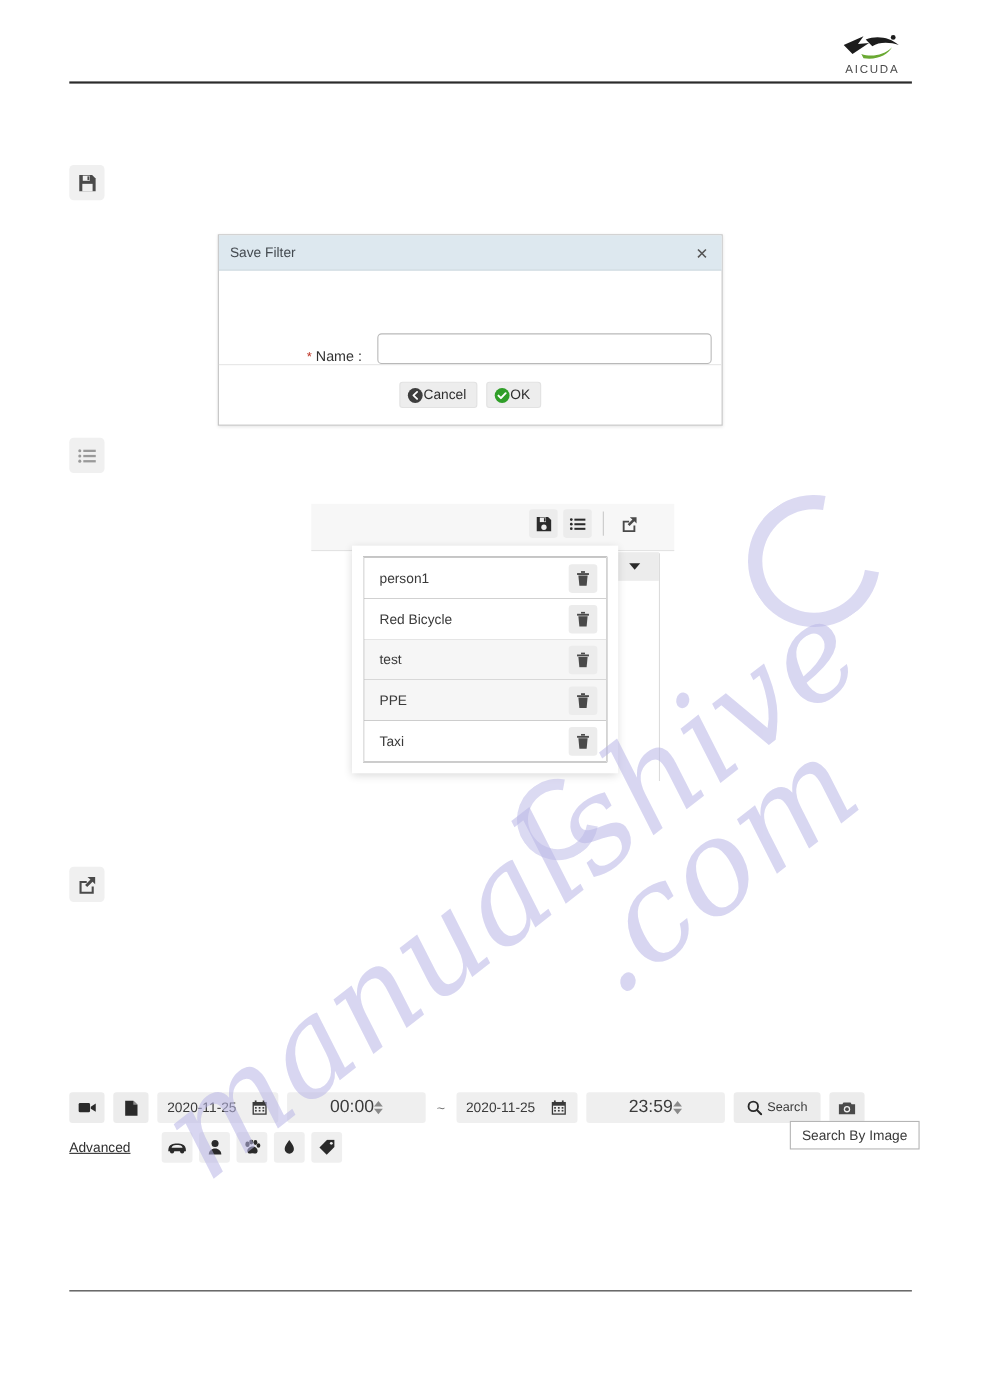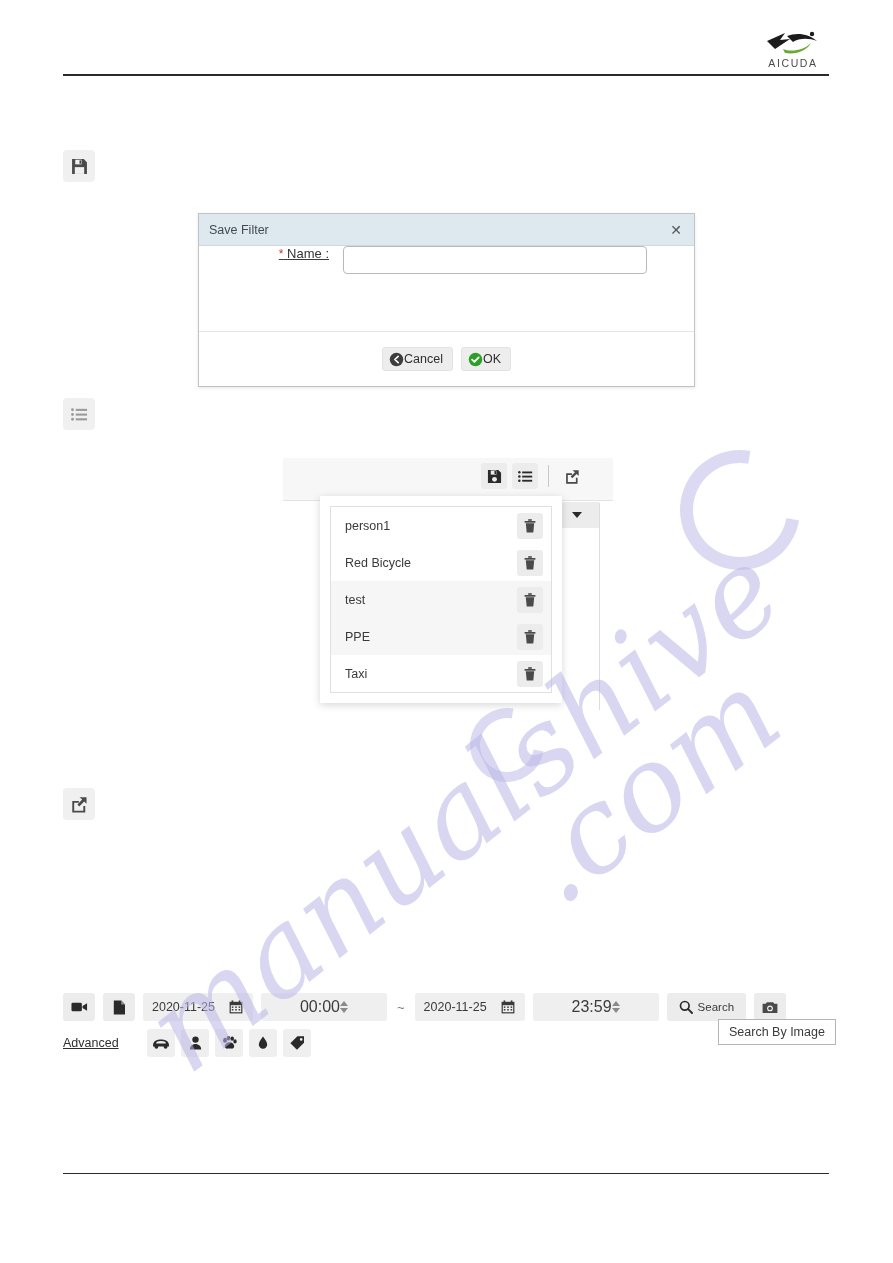--- a/index.html
+++ b/index.html
@@ -97,21 +97,21 @@
     display: flex;
     align-items: center;
     justify-content: center;
   }
   .marker-btn svg { display: block; }
 
   
   .dialog {
     position: absolute;
     left: 198px; top: 213px;
-    width: 497px;
+    width: 459px;
     background: #ffffff;
     border: 1px solid #c3c3c3;
     box-shadow: 0 1px 3px rgba(0,0,0,.10);
     z-index: 30;
   }
   .dialog-title {
     height: 32px;
     background: #dde8ef;
     border-bottom: 1px solid #cfd9e0;
     display: flex;
@@ -126,24 +126,23 @@
   .dialog-close {
     font-size: 14px;
     color: #555;
     line-height: 1;
     cursor: pointer;
     padding: 0 2px;
   }
   .dialog-body {
     height: 86px;
     display: flex;
-    align-items: flex-start;
+    align-items: flex-end;
     padding-left: 46px;
     border-bottom: 1px solid #e6e6e6;
-    text-decoration: underline;
   }
   .field-label {
     font-size: 13px;
     color: #333;
     width: 98px;
     text-align: right;
     padding-right: 14px;
     white-space: nowrap;
   }
   .req-star { color: #c0392b; font-size: 12px; }

